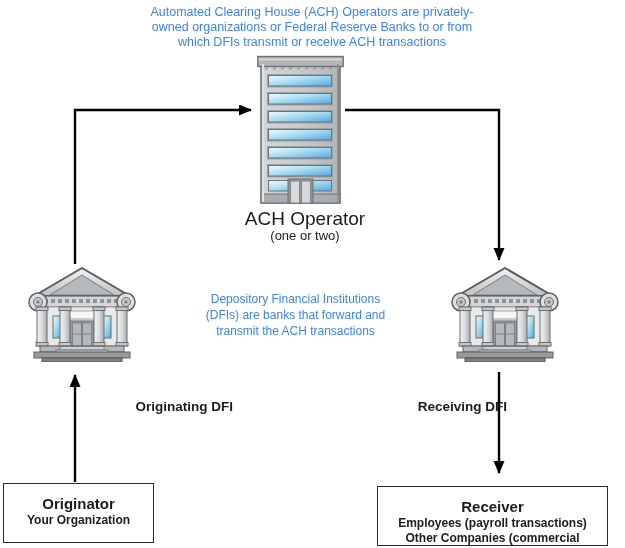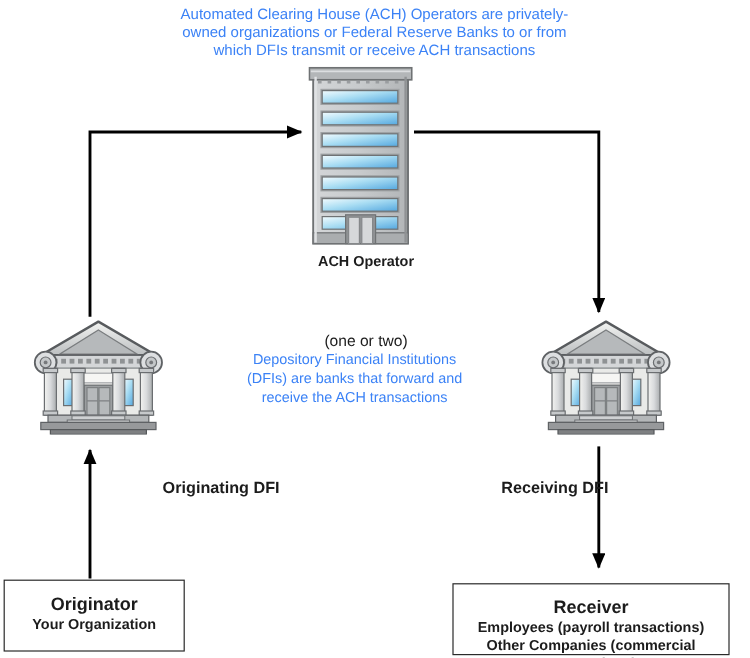--- a/index.html
+++ b/index.html
@@ -17,22 +17,22 @@
     white-space: pre-line;
     font-size: 12.5px;
     line-height: 15px;
     color: #3b82f6;
   }
   #arrow-layer { position: absolute; left: 0; top: 0; z-index: 1; }
   .node { z-index: 2; }
   .node svg { display: block; width: 100%; height: 100%; }
 
   .ach-label { left: 240px; top: 210px; width: 130px; text-align: center; z-index: 2; }
-  .ach-label .title { font-weight: bold; font-size: 12px; line-height: 17px; }
-  .ach-label .subtitle { font-size: 13px; line-height: 17px; margin-top: 48px; }
+  .ach-label .title { font-weight: normal; font-size: 19px; line-height: 17px; }
+  .ach-label .subtitle { font-size: 13px; line-height: 17px; }
 
   .dfi-label { font-weight: bold; font-size: 13.5px; text-align: right; z-index: 2; }
 
   .endpoint-box {
     border: 1px solid #2a2a2a;
     background: #ffffff;
     text-align: center;
     padding-top: 10px;
     z-index: 2;
   }
@@ -169,21 +169,21 @@
   </svg>
 </div>
 
 <div class="abs ach-label">
   <div class="title">ACH Operator</div>
   <div class="subtitle">(one or two)</div>
 </div>
 
 <div class="abs note" style="left:188px; top:291px; width:215px; font-size:12px; line-height:16px;">Depository Financial Institutions
 (DFIs) are banks that forward and
-receive the ACH transactions</div>
+transmit the ACH transactions</div>
 
 <div class="abs node" style="left:26px; top:266px; width:112px; height:96px;">
   <svg viewBox="0 0 112 96">
       <use href="#bank"></use>
     </svg>
 </div>
 <div class="abs dfi-label" style="left:83px; top:399px; width:150px;">Originating DFI</div>
 
 <div class="abs node" style="left:449px; top:266px; width:112px; height:96px;">
   <svg viewBox="0 0 112 96">

